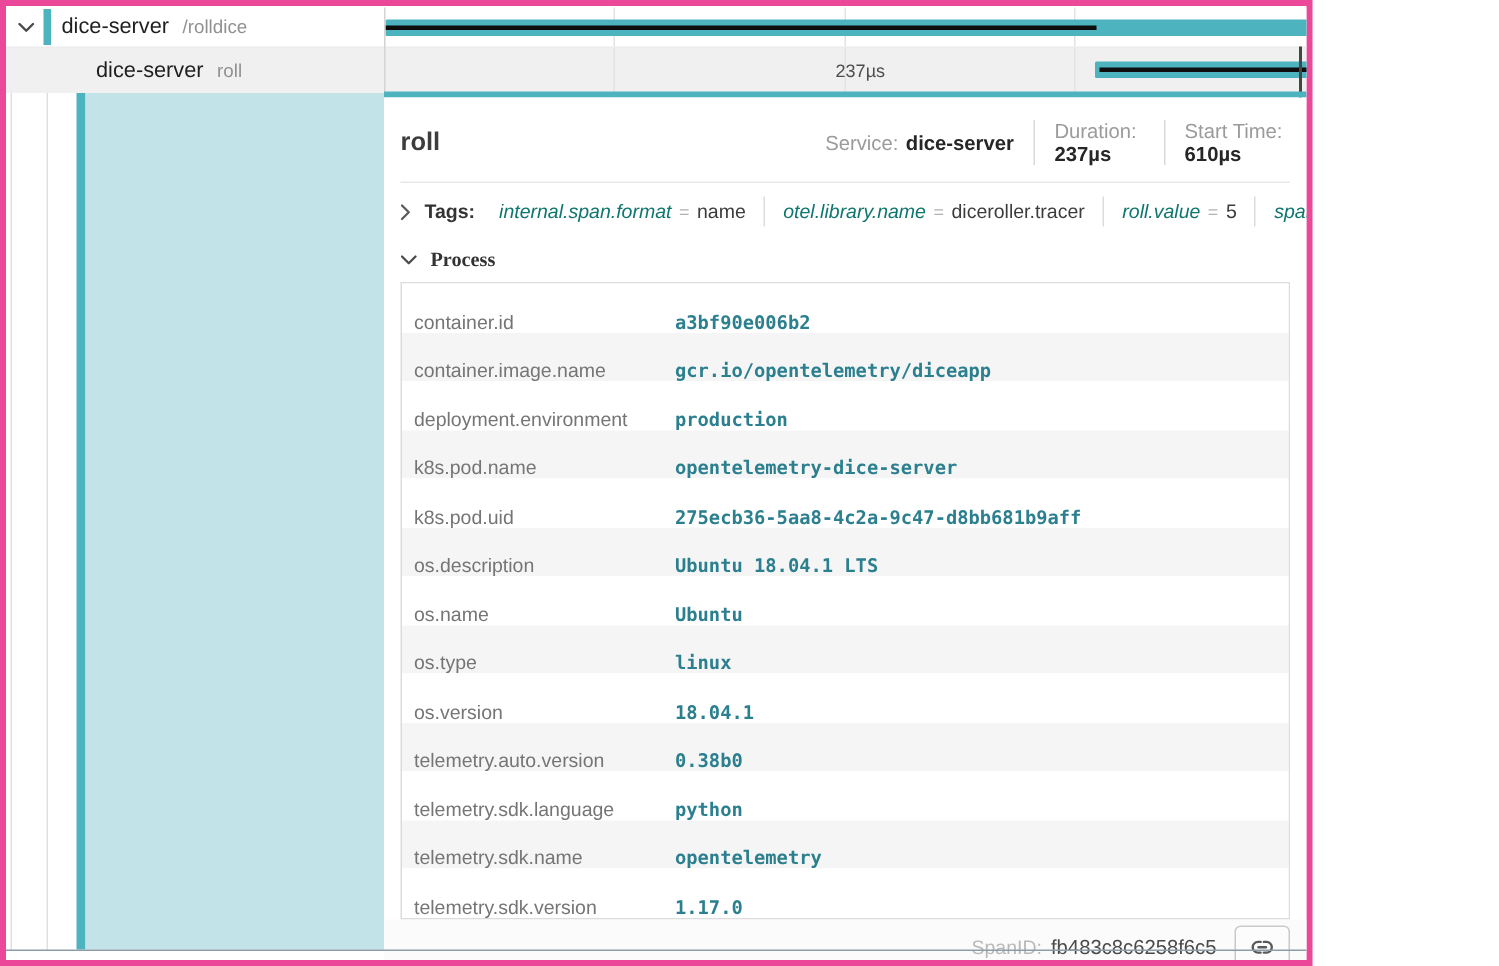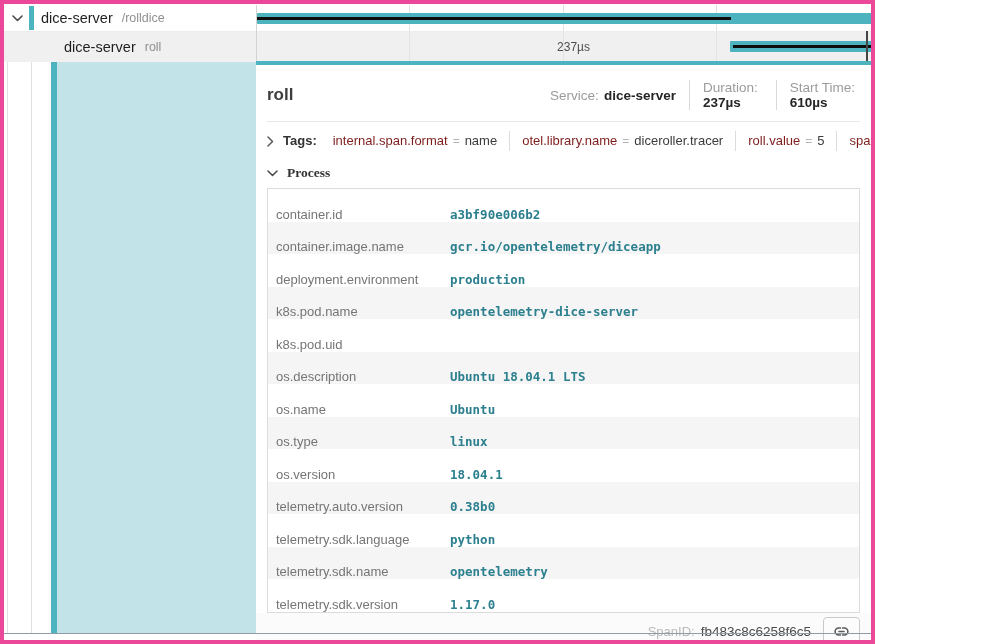--- a/index.html
+++ b/index.html
@@ -49,21 +49,21 @@
   .meta-item{display:flex;align-items:baseline;}
   .meta-item + .meta-item{border-left:1px solid #d9d9d9;margin-left:13px;padding-left:13px;flex-direction:column;}
   .meta-label{color:#9b9b9b;margin-right:5px;}
   .meta-value{color:#262626;font-weight:700;}
   .detail-divider{margin:11px 11px 0 11px;border-top:1px solid #e8e8e8;}
   .tags-row{display:flex;align-items:center;padding:9px 11px 0 11px;font-size:13px;line-height:20px;}
   .acc-label{font-weight:700;color:#333;margin:0 4px 0 9px;}
   .tags-list{display:flex;align-items:center;}
   .tag-item{padding:0 12px;display:flex;align-items:baseline;}
   .tag-item + .tag-item{border-left:1px solid #dcdcdc;}
-  .tag-key{color:#7f1d1d;}
+  .tag-key{color:#0f766e;font-style:italic;}
   .tag-eq{color:#b3b3b3;margin:0 5px;font-size:12px;}
   .tag-value{color:#3c3c3c;}
   .process-row{display:flex;align-items:center;padding:13px 11px 0 11px;font-size:13.5px;line-height:18px;font-family:Liberation Serif, serif;}
   .kv-table{margin:6px 11px 0 11px;border:1px solid #dcdcdc;}
   .kv-row{display:flex;align-items:flex-end;height:32.5px;font-size:13px;background:#fff;}
   .kv-row:nth-child(even){background:#f5f5f5;}
   .kv-key{width:174px;padding-left:8px;color:#757575;flex-shrink:0;}
   .kv-value{font-family:"DejaVu Sans Mono",monospace;font-weight:700;font-size:12.5px;color:var(--val);}
   .detail-footer{display:flex;align-items:center;justify-content:flex-end;height:37px;padding-right:11px;background:#fbfbfb;}
   .footer-label{color:#b9b9b9;font-size:13px;}
@@ -203,20 +203,21 @@
         <div class="kv-row">
           <span class="kv-key">deployment.environment</span>
           <span class="kv-value">production</span>
         </div>
         <div class="kv-row">
           <span class="kv-key">k8s.pod.name</span>
           <span class="kv-value">opentelemetry-dice-server</span>
         </div>
         <div class="kv-row">
           <span class="kv-key">k8s.pod.uid</span>
+          <span class="kv-value">275ecb36-5aa8-4c2a-9c47-d8bb681b9aff</span>
         </div>
         <div class="kv-row">
           <span class="kv-key">os.description</span>
           <span class="kv-value">Ubuntu 18.04.1 LTS</span>
         </div>
         <div class="kv-row">
           <span class="kv-key">os.name</span>
           <span class="kv-value">Ubuntu</span>
         </div>
         <div class="kv-row">

